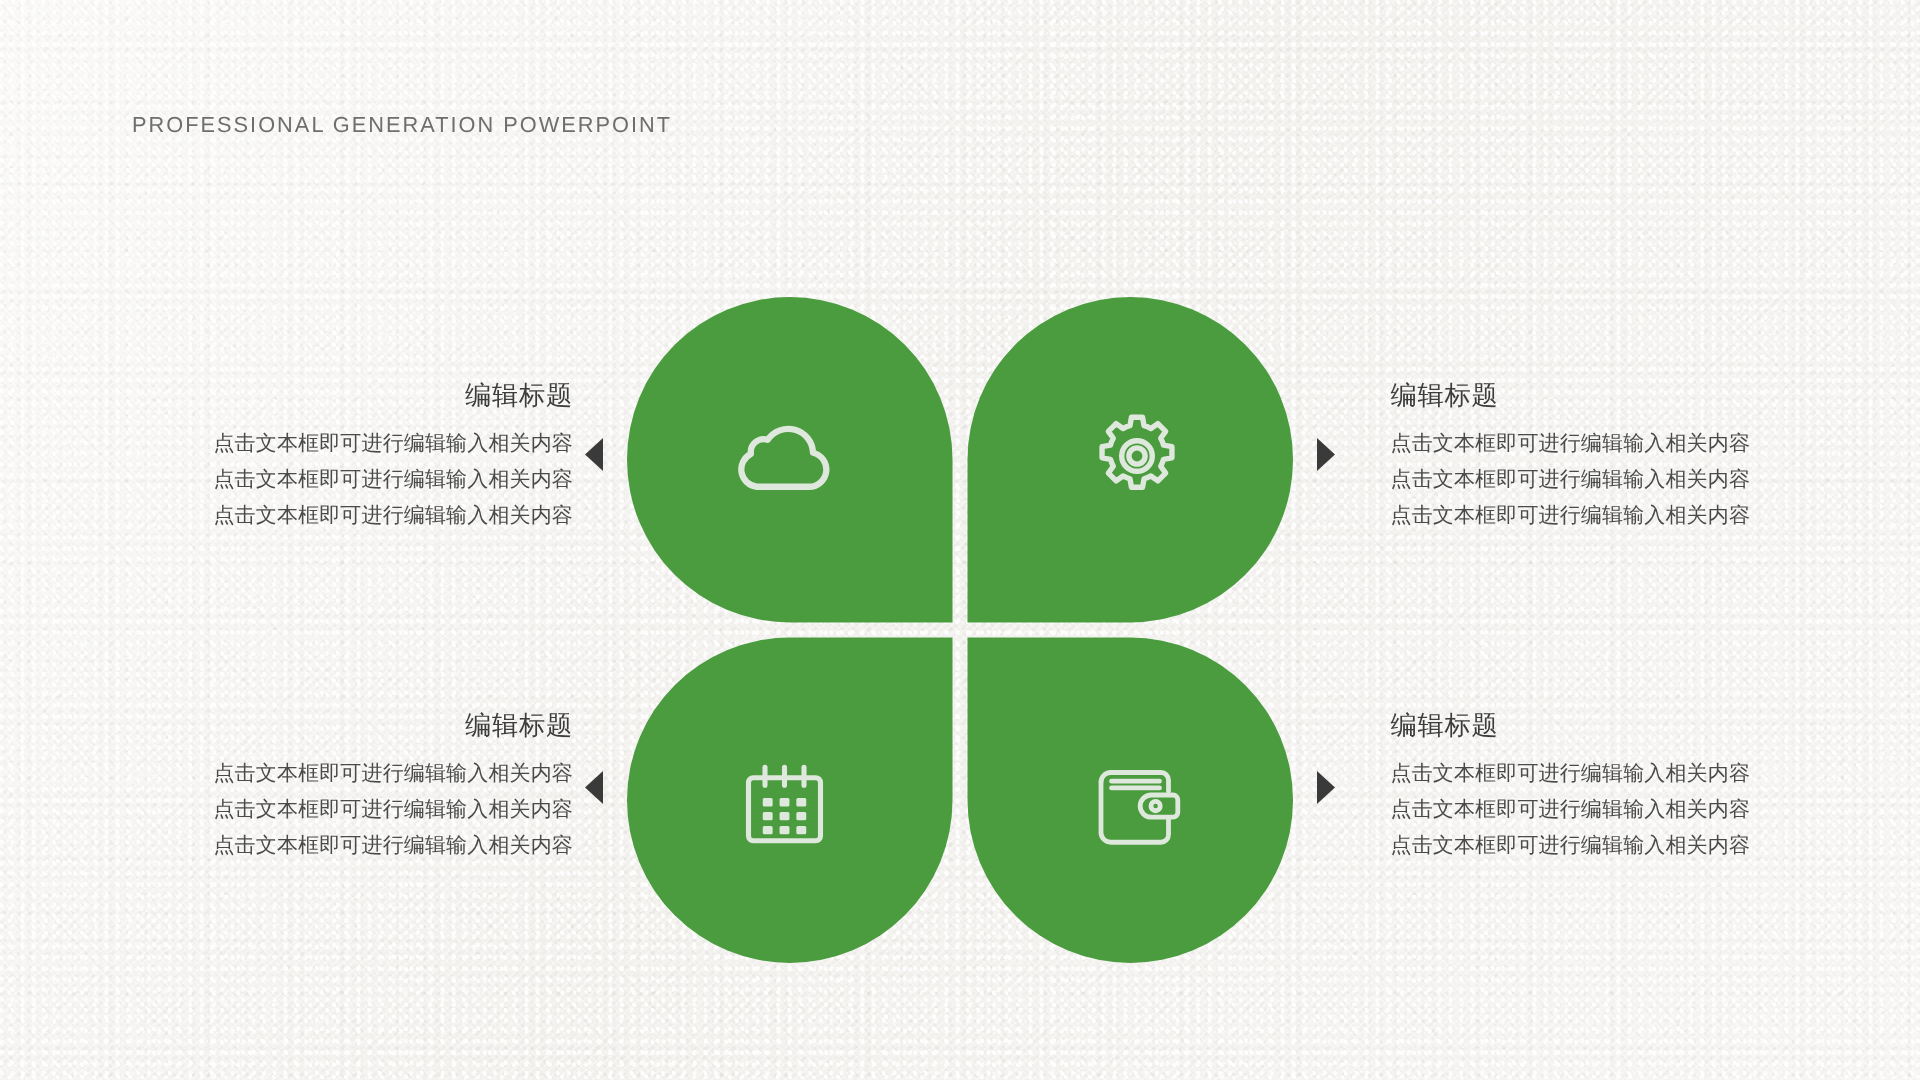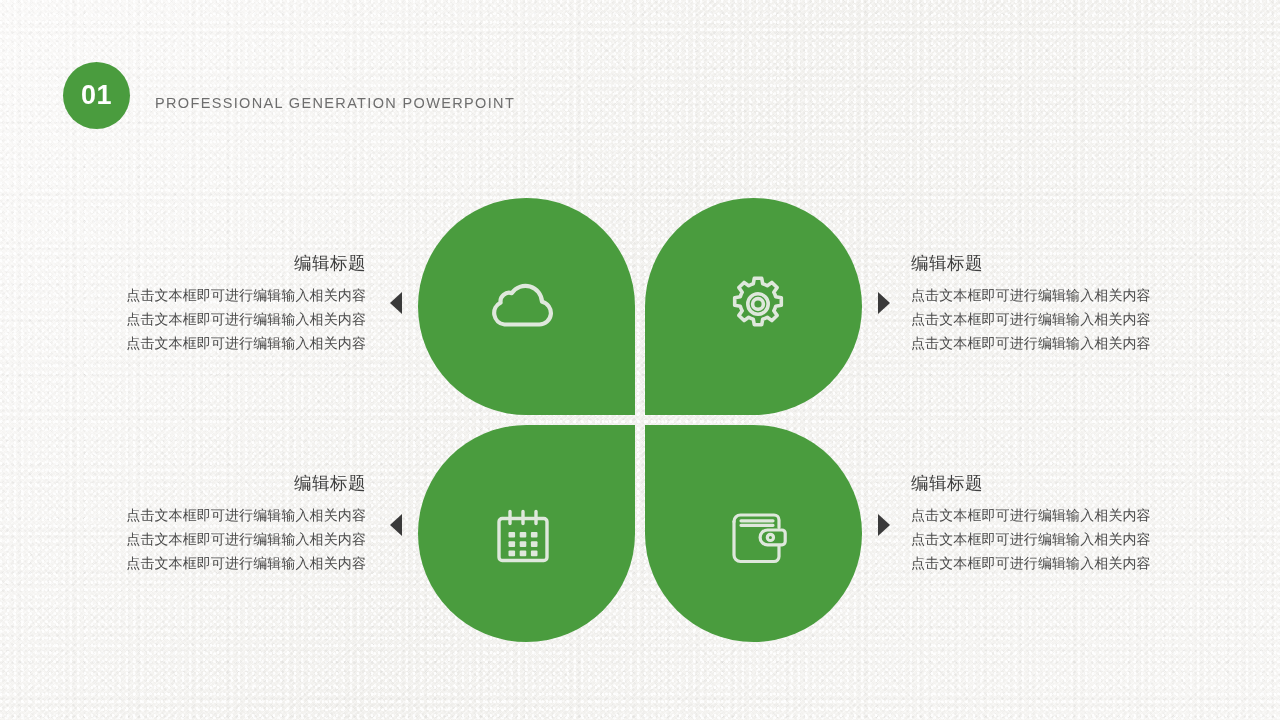--- a/index.html
+++ b/index.html
@@ -106,20 +106,21 @@
   .petal.tl svg { margin-right:8px; }
   .petal.tr svg { margin-left:8px; }
   .petal.bl svg { margin-right:8px; }
   .petal.br svg { margin-left:8px; }
 
   
   .block {
     position:absolute;
     width:252px;
     z-index:4;
+    margin-left:16px;
   }
   .block.left  { text-align:right; }
   .block.right { text-align:left;  }
 
   .block.tlb { left:114px; top:252px; }
   .block.trb { left:911px; top:252px; }
   .block.blb { left:114px; top:472px; }
   .block.brb { left:911px; top:472px; }
 
   .block-title {
@@ -156,23 +157,20 @@
   .arrow.a-tr { left:878px; top:292px; }
   .arrow.a-bl { left:390px; top:514px; }
   .arrow.a-br { left:878px; top:514px; }
 </style>
 </head>
 <body>
 
 <div id="slide">
 
   <div class="header">
-    <div class="badge">
-      <span class="badge-num">01</span>
-    </div>
     <div class="header-text">
       <div class="header-sub">PROFESSIONAL GENERATION POWERPOINT</div>
     </div>
   </div>
 
   <div class="clover">
 
     <div class="petal tl">
       <span>
         <svg width="66" height="52" viewBox="0 0 66 52" fill="none" stroke="#dfe8dc" stroke-width="4.2" stroke-linecap="round" stroke-linejoin="round">

